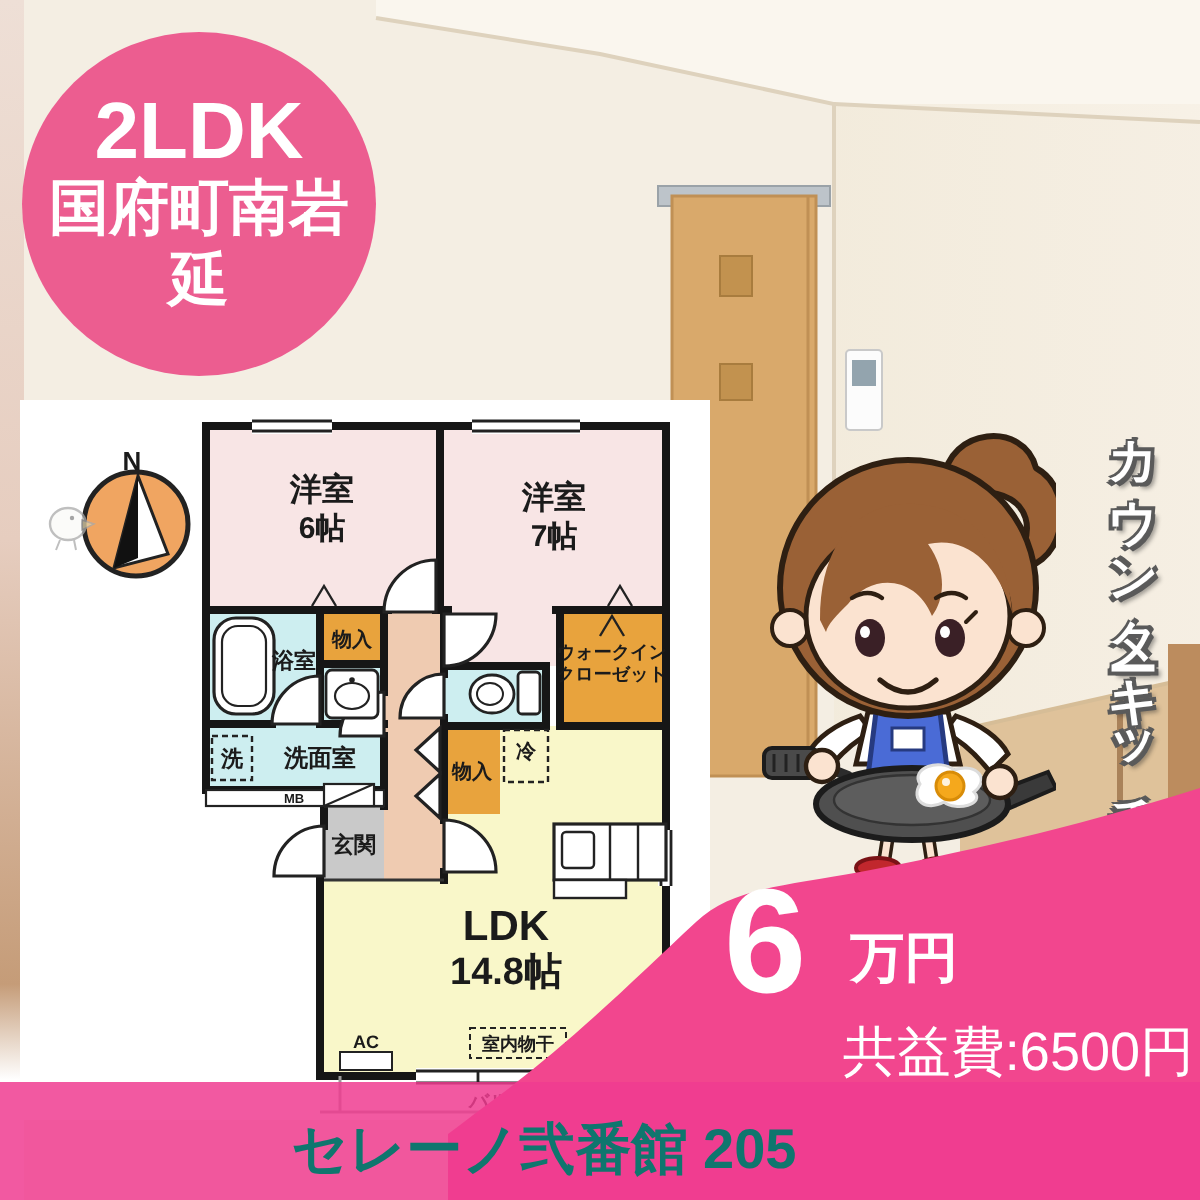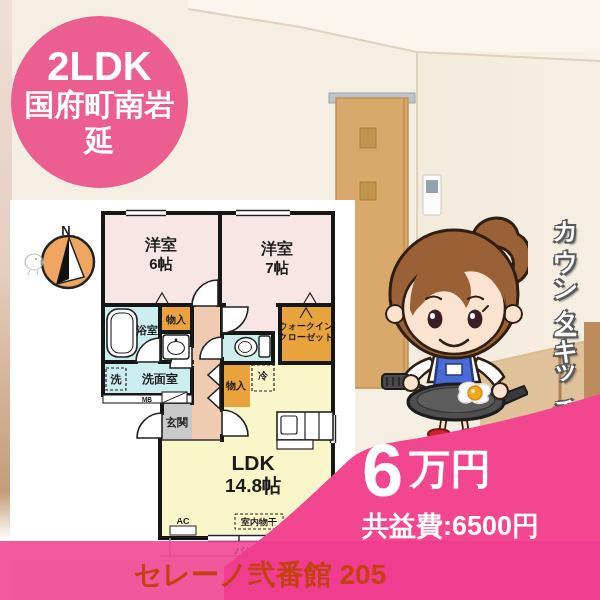--- a/index.html
+++ b/index.html
@@ -29,28 +29,28 @@
   .v-caption{position:absolute;left:550px;top:203px;height:242px;writing-mode:vertical-rl;
              font-size:25px;font-weight:800;color:#fff;letter-spacing:1px;z-index:4;
              text-shadow:2px 2px 0 #5a5a5a,-1px -1px 0 #5a5a5a,1px -1px 0 #5a5a5a,
                          -1px 1px 0 #5a5a5a,2px -2px 0 #5a5a5a,-2px 2px 0 #5a5a5a,3px 3px 2px rgba(40,40,40,.45);}
 
   
   .swoosh{position:absolute;left:0;top:0;z-index:6;}
   .price{position:absolute;left:362px;top:436px;width:235px;color:#fff;z-index:7;}
   .price .row{display:flex;align-items:flex-end;}
   .price .amount{font-size:74px;font-weight:700;line-height:0.95;}
-  .price .unit{font-size:41px;font-weight:800;margin-left:6px;margin-bottom:9px;}
-  .price .fee{font-size:27px;font-weight:700;margin-top:2px;letter-spacing:0px;}
+  .price .unit{font-size:27px;font-weight:800;margin-left:22px;margin-bottom:9px;}
+  .price .fee{font-size:27px;font-weight:400;margin-top:2px;letter-spacing:0px;text-align:right;}
 
   
   .bottom-bar{position:absolute;left:0;top:541px;width:600px;height:59px;
               background:rgba(240,60,145,0.85);z-index:8;}
-  .footer-name{position:absolute;left:20px;top:556px;width:480px;text-align:center;
-               font-size:28px;font-weight:800;color:#c2410c;z-index:9;}
+  .footer-name{position:absolute;left:32px;top:556px;width:480px;text-align:center;
+               font-size:28px;font-weight:800;color:#0f766e;z-index:9;}
 </style>
 </head>
 <body>
 
 <div class="stage">
 
   <svg class="photo-svg" width="600" height="600" viewBox="0 0 600 600">
     <defs>
       <linearGradient id="leftwall" x1="0" y1="0" x2="0" y2="1">
         <stop offset="0" stop-color="#eedfd6"></stop>

